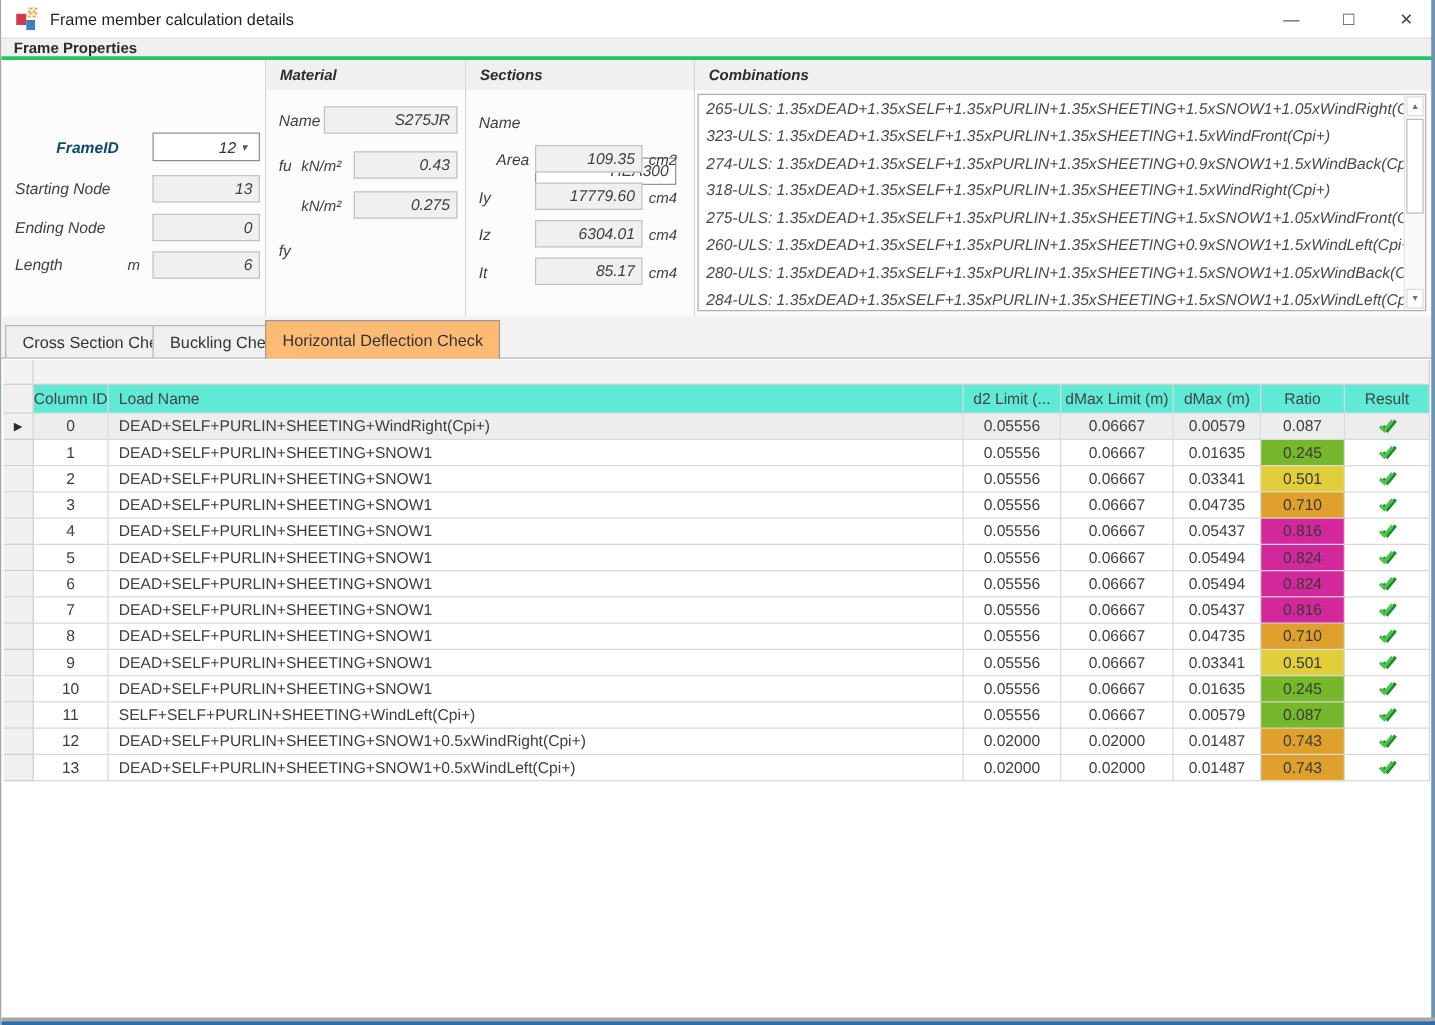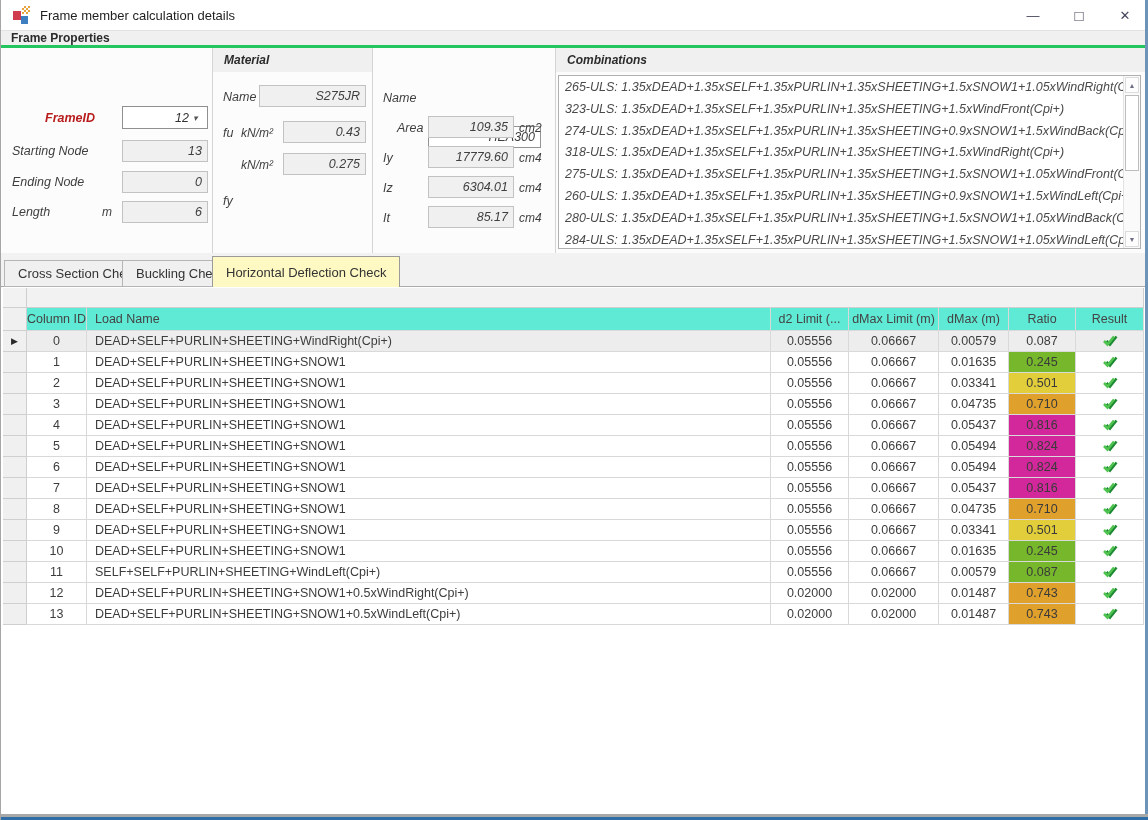--- a/index.html
+++ b/index.html
@@ -37,21 +37,21 @@
   .panel { position:relative; height:100%;font-style:italic; }
   .panel + .panel { border-left:1px solid #d5d5d5; }
   .panel-frame { width:210px; }
   .panel-material { width:160px; }
   .panel-sections { width:183px; }
   .panel-combos { flex:1; }
   .panel-head { height:24px; background:#f0f0f0; display:flex; align-items:center; }
   .panel-head span { font-size:12px; font-weight:bold; color:#2b2b2b; margin-left:11px; }
 
   .field-label { position:absolute; font-size:12.5px; color:#3f3f3f; white-space:nowrap; }
-  .field-label.bold { font-weight:bold; color:#b91c1c;padding-left:33px; }
+  .field-label.bold { font-weight:bold; color:#0c4a6e;padding-left:33px; }
   .tbox { position:absolute; height:22px; background:#f0f0f0; border:1px solid #c2c2c2;
           font-size:12.5px; color:#3f3f3f; display:flex; align-items:center; justify-content:flex-end;
           padding-right:5px; }
   .tbox.enabled { background:#ffffff; border:1px solid #949494;margin-top:40px; }
   .combo { position:absolute; height:23px; background:#ffffff; border:1px solid #8f8f8f;
            display:flex; align-items:center; }
   .combo .val { flex:1; text-align:right; font-size:12.5px; color:#333; padding-right:4px; }
   .combo .caret { width:14px; font-size:9px; color:#555; text-align:left; }
   .unit { position:absolute; font-size:12px; color:#3f3f3f; }
 
@@ -71,21 +71,21 @@
               background:#ffffff; border:1px solid #bdbdbd; }
 
   
   .tabstrip { position:absolute; left:0; top:253px; right:3px; height:34px; background:#f2f2f2; }
   .tabstrip .baseline { position:absolute; left:0; right:0; bottom:0; height:1px; background:#ababab; }
   .tab { position:absolute; bottom:0; height:27px; background:#f0f0f0; border:1px solid #b5b5b5;
          display:flex; align-items:center; justify-content:center; font-size:13px; color:#333;
          padding:0 13px; }
   .tab.t0 { left:3px; }
   .tab.t1 { left:121px; }
-  .tab.t2 { left:211px; height:31px; background:#fef9c3; border:1px solid #9a9a9a; border-bottom:none; z-index:5; }
+  .tab.t2 { left:211px; height:31px; background:#fdba74; border:1px solid #9a9a9a; border-bottom:none; z-index:5; }
 
   
   .page { position:absolute; left:1px; top:287px; right:3px; bottom:6px; background:#ffffff; }
   .grid { position:absolute; left:1px; top:1px; width:1141px; font-size:12.5px; color:#3d3d3d; }
   .g-band { display:flex; height:20px; background:#f2f2f2; border-bottom:1px solid #cfcfcf; }
   .g-band .bcell0 { width:24px; border-right:1px solid #cfcfcf; }
   .g-band .bcell1 { flex:1; border-right:1px solid #cfcfcf; }
   .g-row { display:flex; height:21px; background:#ffffff; }
   .g-row.header { height:23px; background:#5eead4; }
   .g-row.selected .cell { background:#ededed; }
@@ -152,20 +152,23 @@
       <div class="tbox" style="left:46px; top:37px; width:107px;">S275JR</div>
       <div class="field-label" style="left:10px; top:78px;">fu</div>
       <div class="unit" style="left:28px; top:78px;">kN/m²</div>
       <div class="tbox" style="left:70px; top:73px; width:83px;">0.43</div>
       <div class="field-label" style="left:10px; top:110px;margin-top:36px;">fy</div>
       <div class="unit" style="left:28px; top:110px;">kN/m²</div>
       <div class="tbox" style="left:70px; top:105px; width:83px;">0.275</div>
     </div>
 
     <div class="panel panel-sections">
+      <div class="panel-head">
+          <span>Sections</span>
+        </div>
       <div class="field-label" style="left:10px; top:43px;">Name</div>
       <div class="tbox enabled" style="left:55px; top:38px; width:113px;">HEA300</div>
       <div class="field-label" style="left:24px; top:73px;">Area</div>
       <div class="tbox" style="left:55px; top:68px; width:86px;">109.35</div>
       <div class="unit" style="left:146px; top:73px;">cm2</div>
       <div class="field-label" style="left:10px; top:103px;">Iy</div>
       <div class="tbox" style="left:55px; top:98px; width:86px;">17779.60</div>
       <div class="unit" style="left:146px; top:103px;">cm4</div>
       <div class="field-label" style="left:10px; top:133px;">Iz</div>
       <div class="tbox" style="left:55px; top:128px; width:86px;">6304.01</div>

